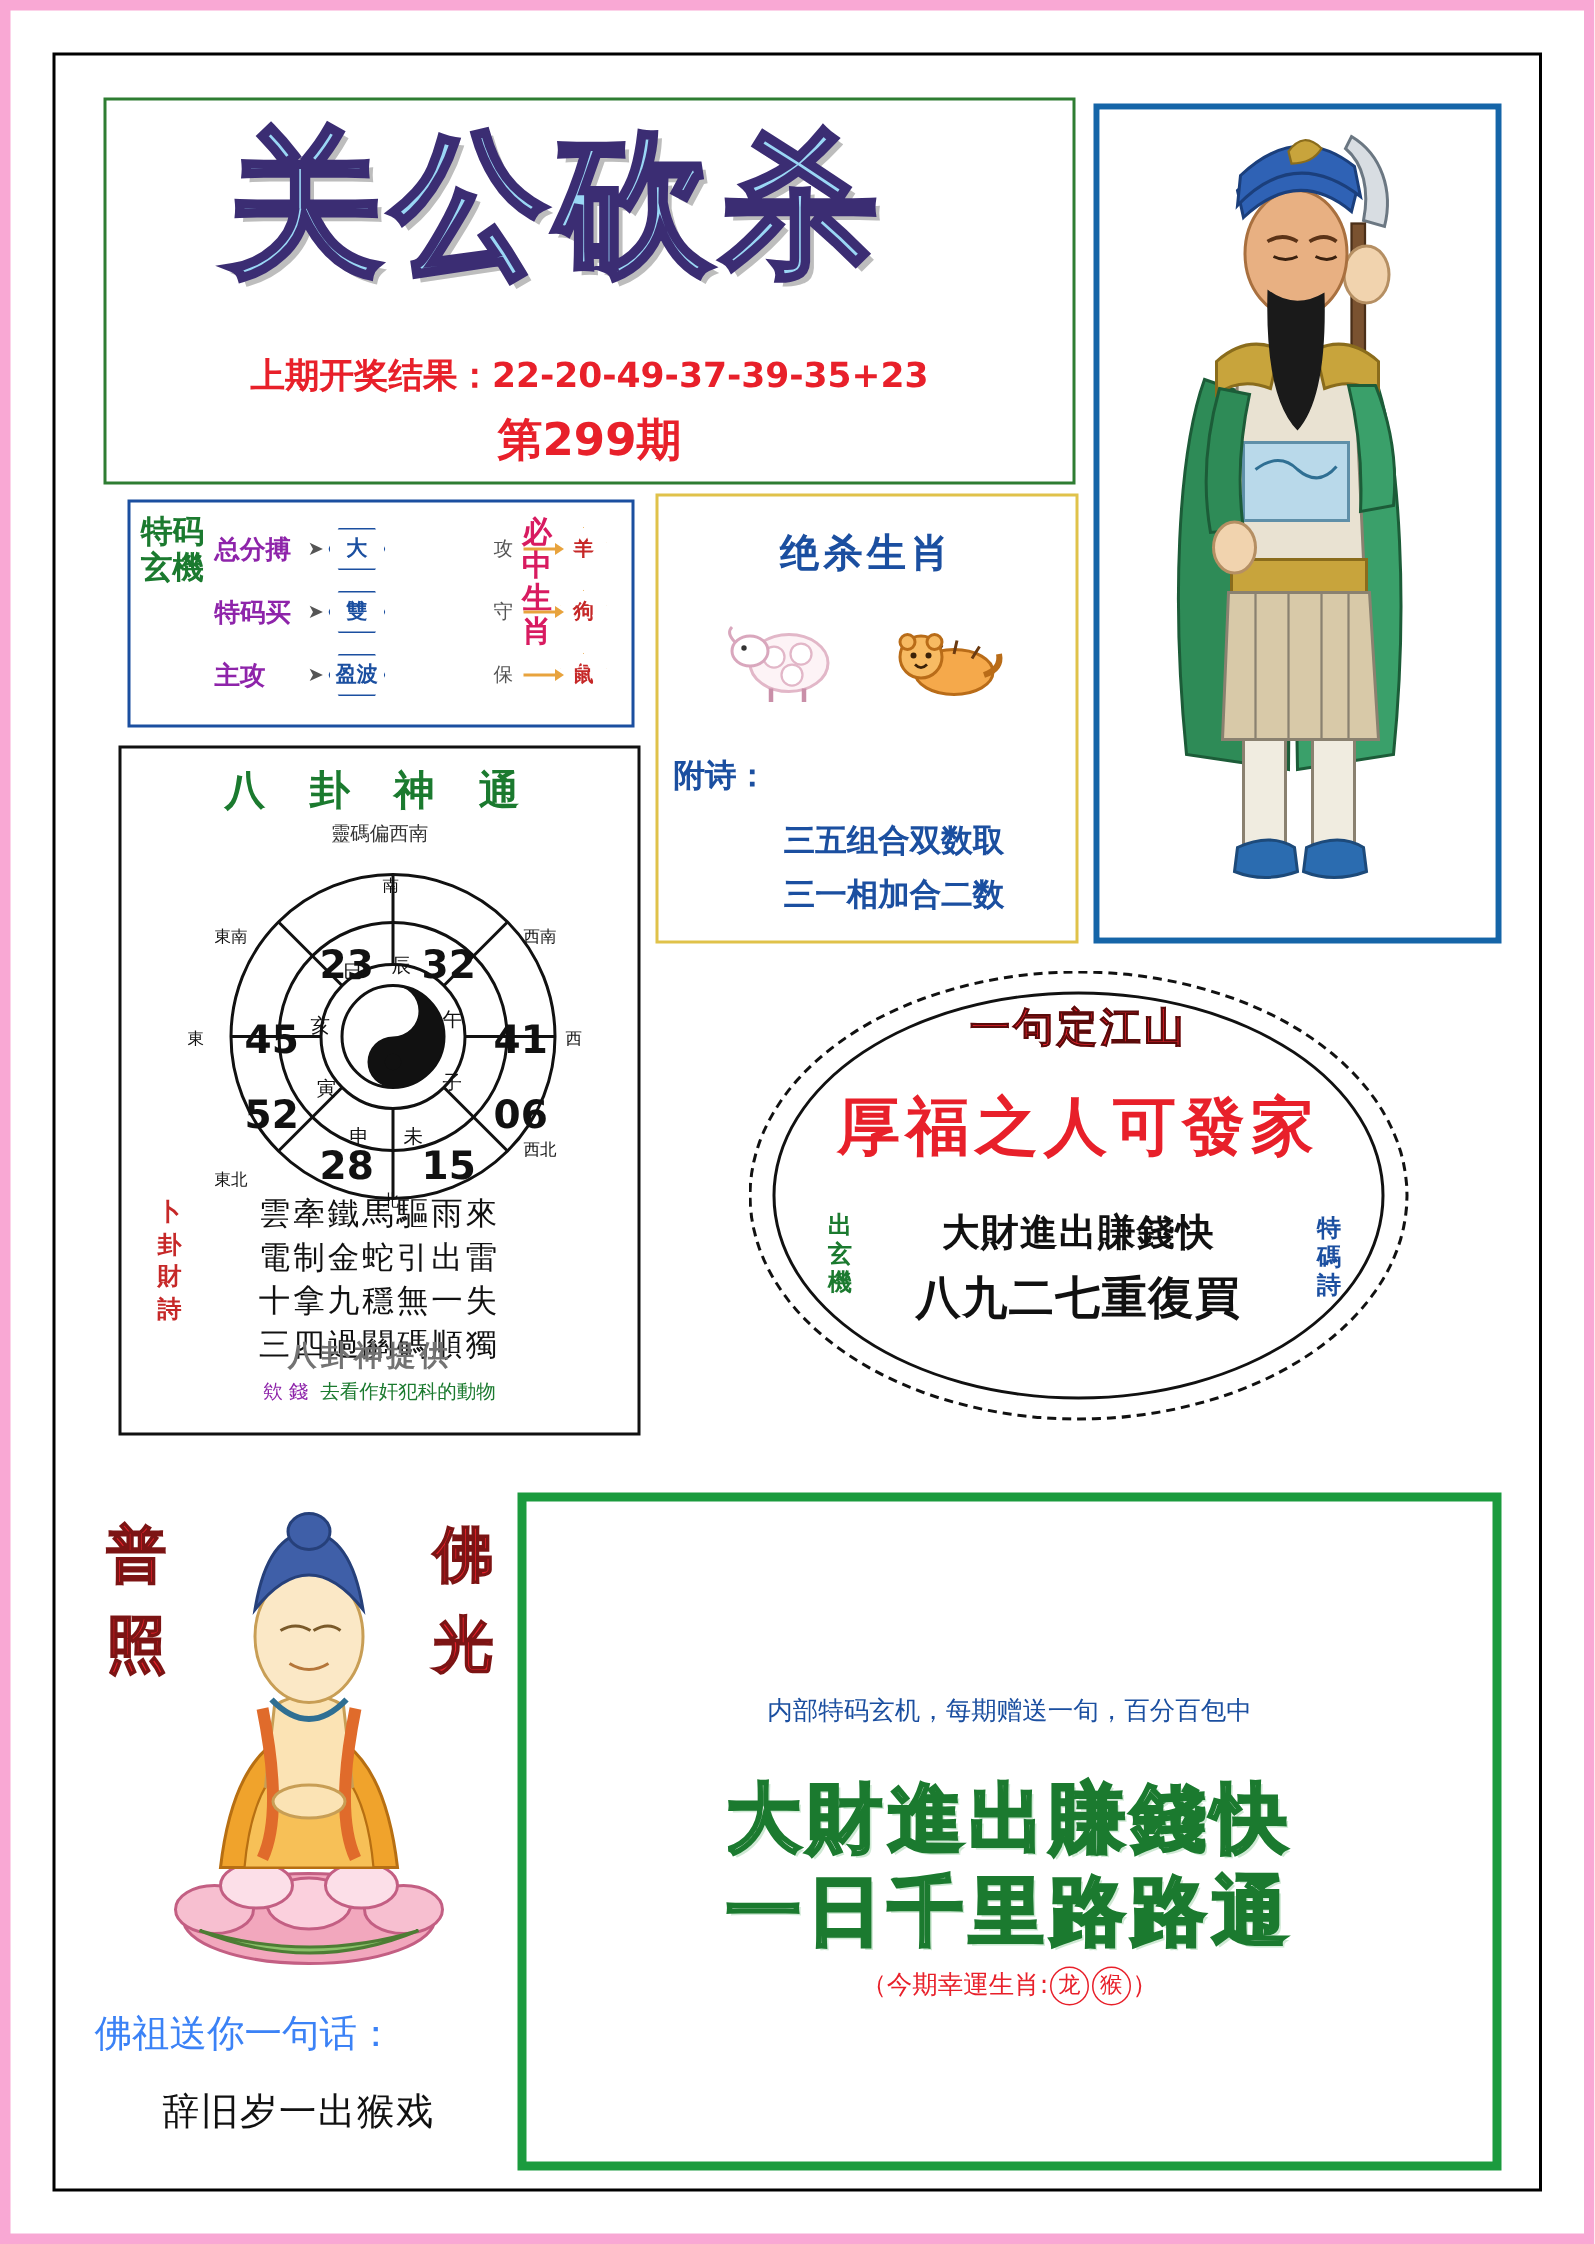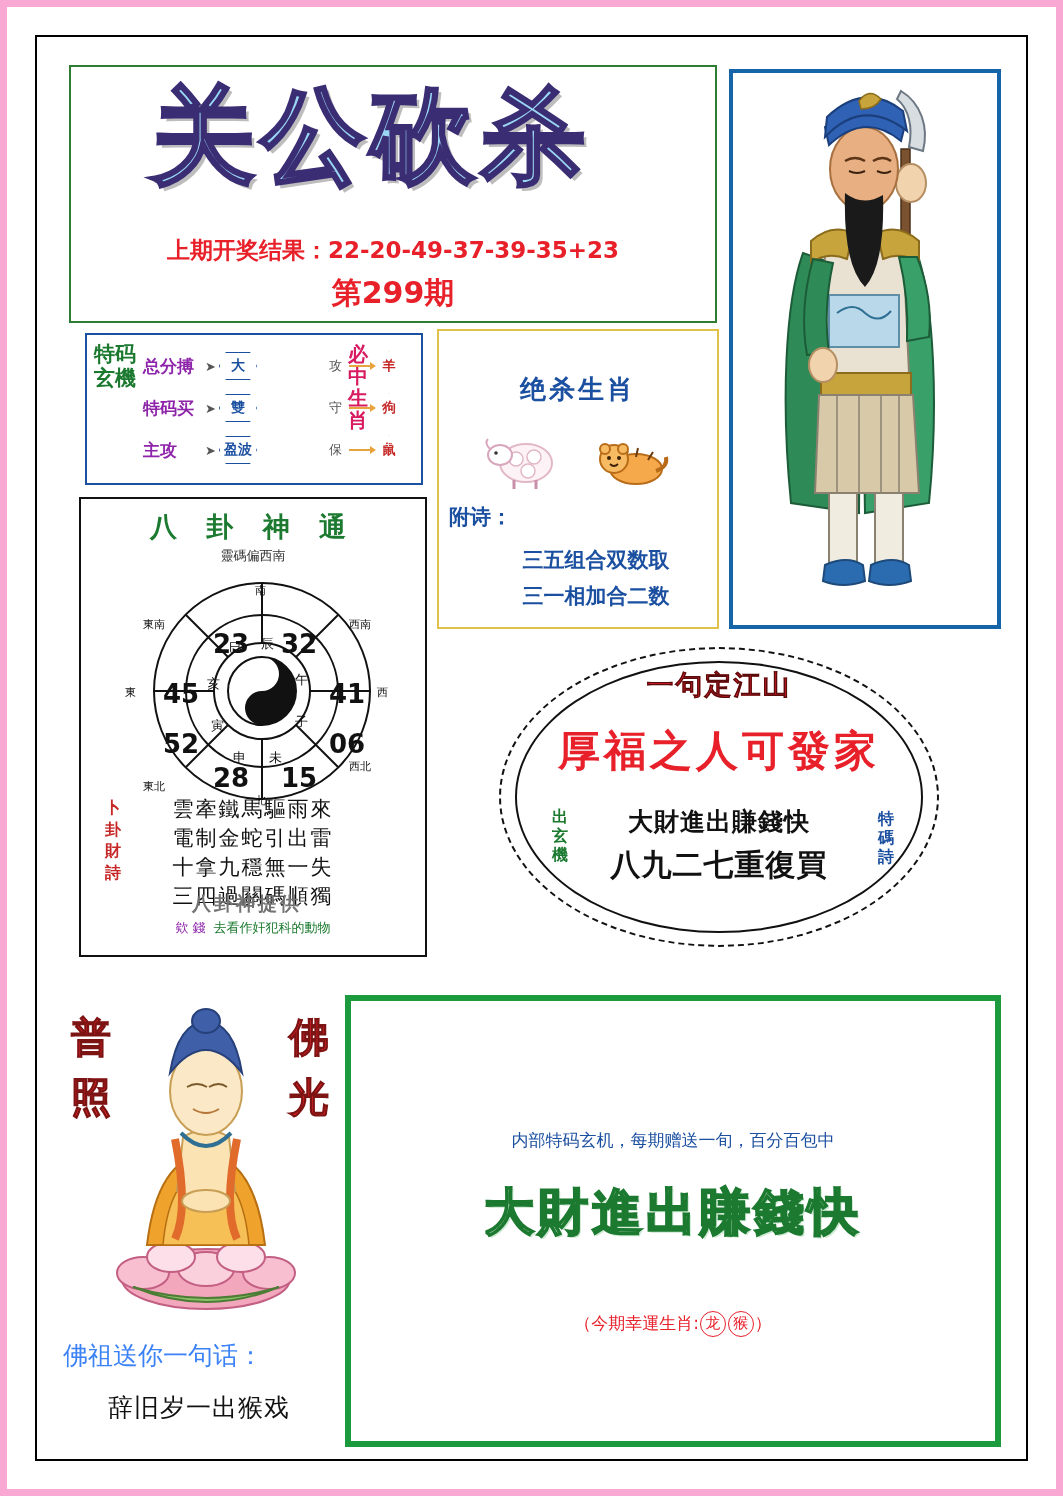--- a/index.html
+++ b/index.html
@@ -103,21 +103,21 @@
   }
 
   
   .jue-box{
     position:absolute;left:430px;top:322px;width:282px;height:300px;
     border:2px solid #e0c24a;
     box-sizing:border-box;
     background:#fff;
   }
   .jue-title{
-    text-align:center;margin-top:41px;
+    text-align:center;margin-top:20px;
     font-size:26px;color:#1b4fa0;font-weight:bold;letter-spacing:3px;
   }
   .zodiac-row{
     display:flex;justify-content:center;gap:28px;margin-top:22px;
   }
   .fushi{
     position:absolute;left:10px;top:172px;
     color:#1b4fa0;font-size:21px;font-weight:bold;
   }
   .poem{
@@ -520,17 +520,18 @@
 
       <path d="M68 146 q25 26 50 0" fill="none" stroke="#2f6f93" stroke-width="4"></path>
     </svg>
     <div class="bud-text1">佛祖送你一句话：</div>
     <div class="bud-text2">辞旧岁一出猴戏</div>
   </div>
 
   <div class="green-box">
     <div class="gb-note">内部特码玄机，每期赠送一旬，百分百包中</div>
     <div class="gb-line1">大財進出賺錢快</div>
+    <div class="gb-line2">一日千里路路通</div>
     <div class="gb-lucky">
       <span>（今期幸運生肖:</span><span class="circ">龙</span><span class="circ">猴</span><span>）</span>
     </div>
   </div>
 </div>
 
 </body></html>

